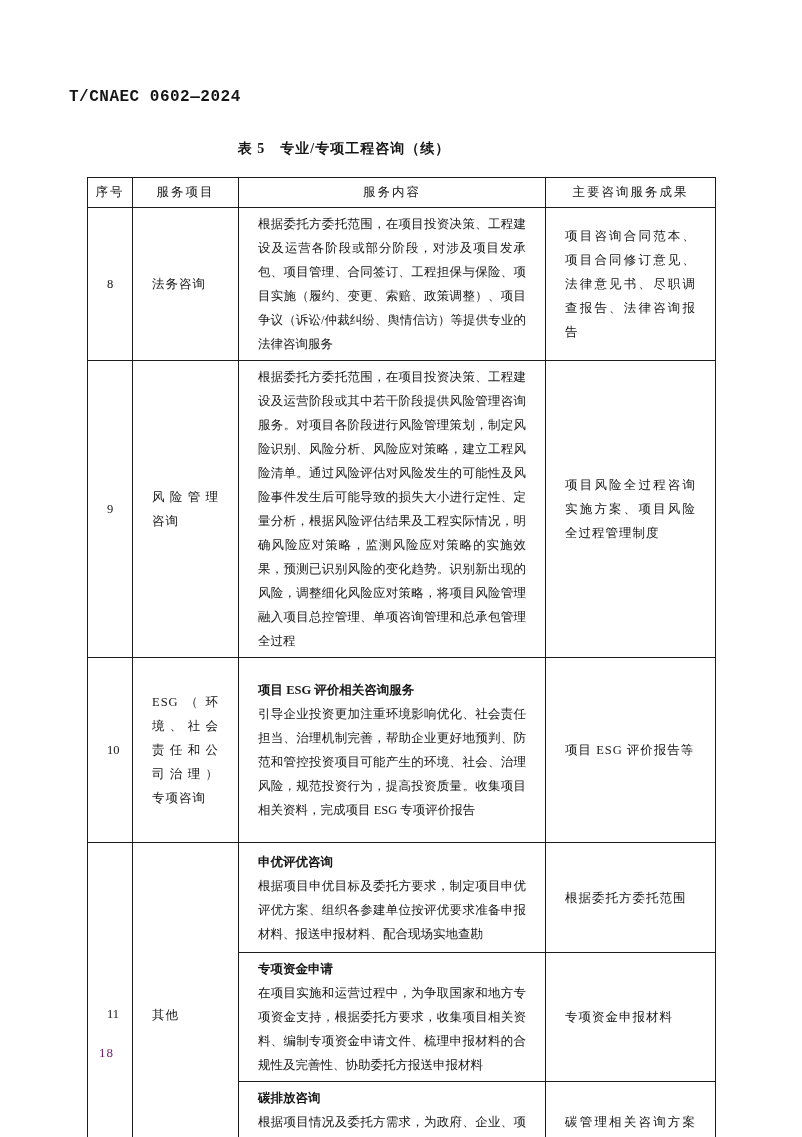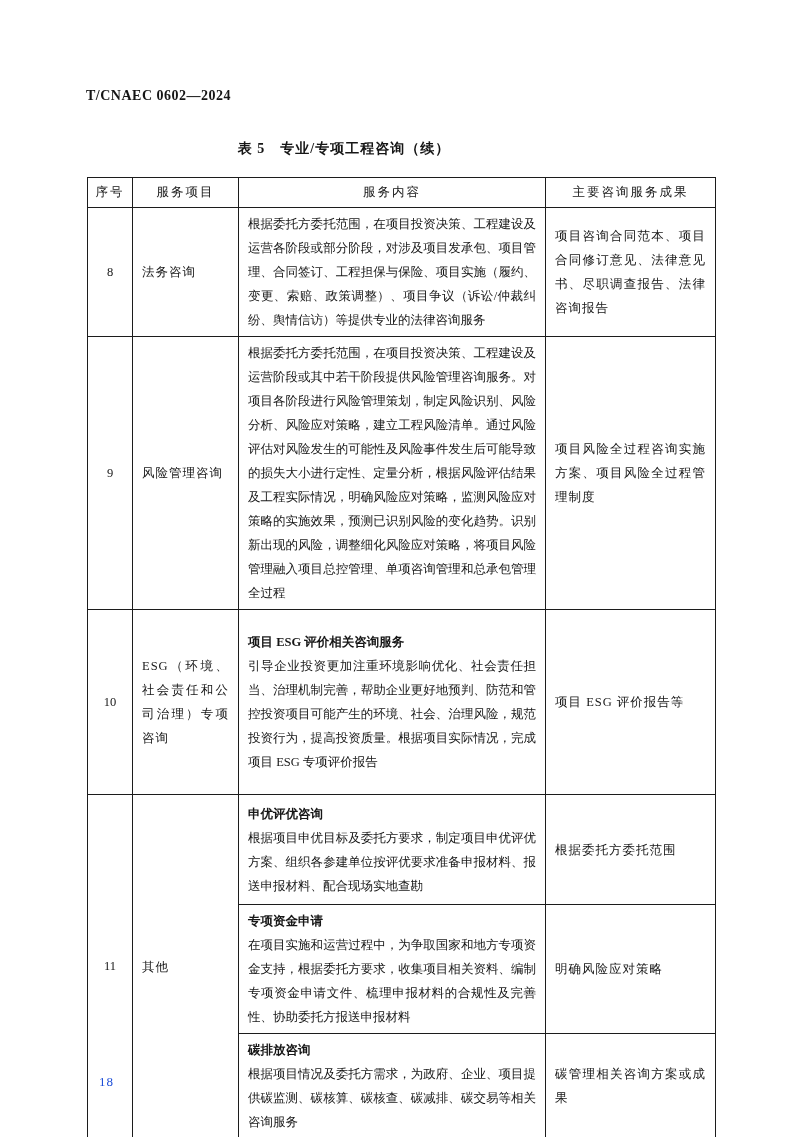--- a/index.html
+++ b/index.html
@@ -7,45 +7,46 @@
   body {
     width: 802px; height: 1137px;
     background: #ffffff;
     font-family: "Liberation Serif", "DejaVu Serif", serif;
     color: #161616;
     position: relative;
     overflow: hidden;
   }
   .doc-code {
     position: absolute;
-    left: 86px; top: 88px;
-    font-size: 14px;
+    left: 69px; top: 88px;
+    font-size: 16px;
     font-weight: bold;
     letter-spacing: 0.5px;
+    font-family: Liberation Mono, monospace;
   }
   .table-title {
     position: absolute;
     left: 0; top: 140px;
     width: 688px;
     text-align: center;
     font-size: 14px;
     font-weight: bold;
     letter-spacing: 1px;
   }
   table.svc-table {
     position: absolute;
     left: 87px; top: 177px;
     width: 628px;
     border-collapse: collapse;
     table-layout: fixed;
     font-size: 12.5px;
   }
   .svc-table th, .svc-table td {
     border: 1px solid #1c1c1c;
-    padding: 4px 9px;
+    padding: 4px 19px;
     vertical-align: middle;
   }
   .svc-table thead th {
     height: 30px;
     font-weight: normal;
     text-align: center;
     letter-spacing: 2px;
     padding: 2px 4px;
   }
   .c-no { text-align: center; }
@@ -73,23 +74,23 @@
     padding-right: 10px;
   }
   tr.r8  { height: 123px; }
   tr.r9  { height: 230px; }
   tr.r10 { height: 185px; }
   tr.r11a { height: 110px; }
   tr.r11b { height: 107px; }
   tr.r11c { height: 78px; }
   .page-number {
     position: absolute;
-    left: 99px; top: 1074px;
+    left: 99px; top: 1045px;
     font-size: 13px;
-    color: #1d4ed8;
+    color: #701a75;
     letter-spacing: 1px;
     font-family: Liberation Serif, serif;
   }
 </style>
 </head>
 <body>
 
 <div class="doc-code">T/CNAEC 0602—2024</div>
 
 <div class="table-title">表 5　专业/专项工程咨询（续）</div>
@@ -124,39 +125,39 @@
       <td class="c-content">
         <p>根据委托方委托范围，在项目投资决策、工程建设及运营阶段或其中若干阶段提供风险管理咨询服务。对项目各阶段进行风险管理策划，制定风险识别、风险分析、风险应对策略，建立工程风险清单。通过风险评估对风险发生的可能性及风险事件发生后可能导致的损失大小进行定性、定量分析，根据风险评估结果及工程实际情况，明确风险应对策略，监测风险应对策略的实施效果，预测已识别风险的变化趋势。识别新出现的风险，调整细化风险应对策略，将项目风险管理融入项目总控管理、单项咨询管理和总承包管理全过程</p>
       </td>
       <td class="c-result">项目风险全过程咨询实施方案、项目风险全过程管理制度</td>
     </tr>
     <tr class="r10">
       <td class="c-no">10</td>
       <td class="c-item">ESG（环境、社会责任和公司治理）专项咨询</td>
       <td class="c-content">
         <p class="content-title">项目 ESG 评价相关咨询服务</p>
-        <p>引导企业投资更加注重环境影响优化、社会责任担当、治理机制完善，帮助企业更好地预判、防范和管控投资项目可能产生的环境、社会、治理风险，规范投资行为，提高投资质量。根据项目实际情况，完成项目 ESG 专项评价报告</p>
+        <p>引导企业投资更加注重环境影响优化、社会责任担当、治理机制完善，帮助企业更好地预判、防范和管控投资项目可能产生的环境、社会、治理风险，规范投资行为，提高投资质量。收集项目相关资料，完成项目 ESG 专项评价报告</p>
       </td>
       <td class="c-result">项目 ESG 评价报告等</td>
     </tr>
     <tr class="r11a">
       <td class="c-no" rowspan="3">11</td>
       <td class="c-item" rowspan="3">其他</td>
       <td class="c-content">
         <p class="content-title">申优评优咨询</p>
         <p>根据项目申优目标及委托方要求，制定项目申优评优方案、组织各参建单位按评优要求准备申报材料、报送申报材料、配合现场实地查勘</p>
       </td>
       <td class="c-result">根据委托方委托范围</td>
     </tr>
     <tr class="r11b">
       <td class="c-content">
         <p class="content-title">专项资金申请</p>
         <p>在项目实施和运营过程中，为争取国家和地方专项资金支持，根据委托方要求，收集项目相关资料、编制专项资金申请文件、梳理申报材料的合规性及完善性、协助委托方报送申报材料</p>
       </td>
-      <td class="c-result">明确风险应对策略</td>
+      <td class="c-result">专项资金申报材料</td>
     </tr>
     <tr class="r11c">
       <td class="c-content">
         <p class="content-title">碳排放咨询</p>
         <p>根据项目情况及委托方需求，为政府、企业、项目提供碳监测、碳核算、碳核查、碳减排、碳交易等相关咨询服务</p>
       </td>
       <td class="c-result">碳管理相关咨询方案或成果</td>
     </tr>
   </tbody>
 </table>

